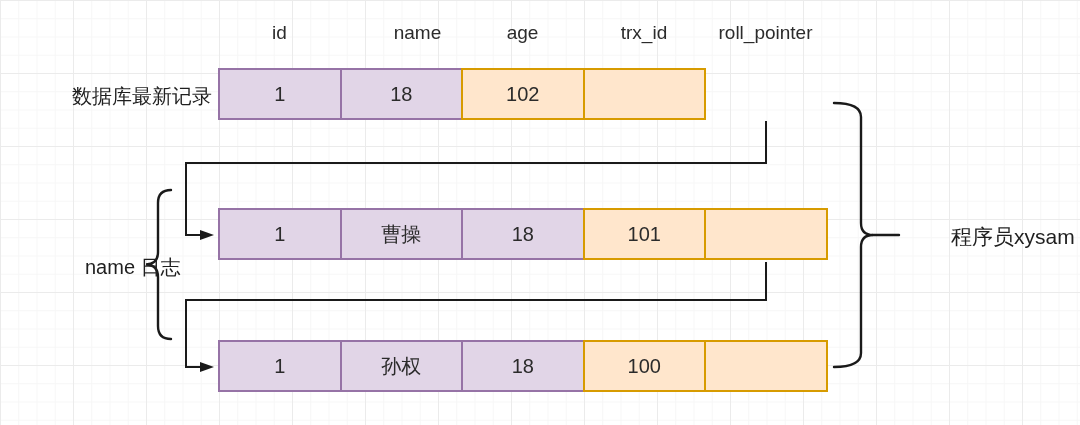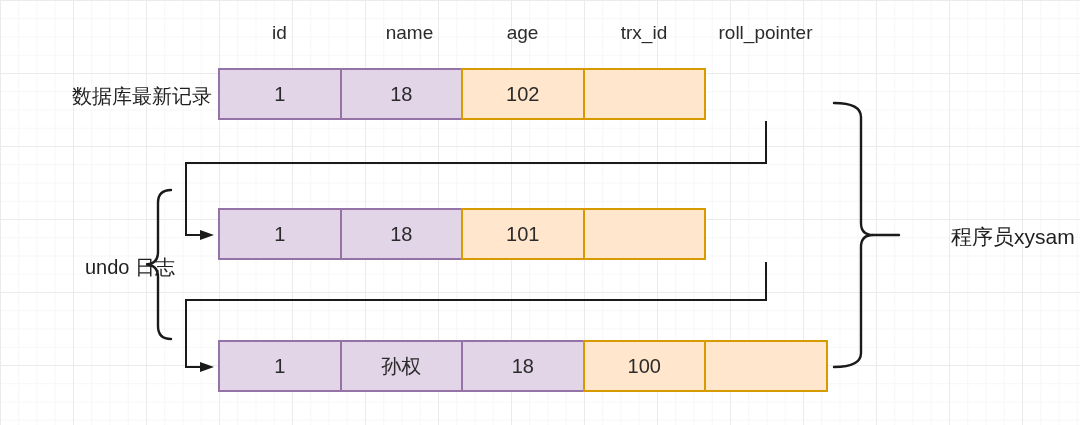--- a/index.html
+++ b/index.html
@@ -50,34 +50,35 @@
     position:absolute;left:0;top:0;
     pointer-events:none;
   }
 </style>
 </head>
 <body>
 
 <div class="canvas">
 
   <div class="hdr" style="left:218px">id</div>
-  <div class="hdr" style="left:348px">name</div>
+  <div class="hdr" style="left:356px">name</div>
   <div class="hdr" style="left:461px">age</div>
   <div class="hdr" style="left:704px">roll_pointer</div>
   <div class="hdr" style="left:582.5px">trx_id</div>
 
   <div class="row" style="top:68px">
     <div class="cell purple">1</div>
     <div class="cell purple">18</div>
     <div class="cell orange">102</div>
     <div class="cell orange"></div>
   </div>
 
   <div class="row" style="top:208px">
     <div class="cell purple">1</div>
+    <div class="cell purple">曹操</div>
     <div class="cell purple">18</div>
     <div class="cell orange">101</div>
     <div class="cell orange"></div>
   </div>
 
   <div class="row" style="top:340px">
     <div class="cell purple">1</div>
     <div class="cell purple">孙权</div>
     <div class="cell purple">18</div>
     <div class="cell orange">100</div>
@@ -95,17 +96,17 @@
 
     <path d="M766,262 L766,300 L186,300 L186,367 L201,367" fill="none" stroke="#1a1a1a" stroke-width="2" marker-end="url(#arrow)"></path>
 
     <path d="M171,190 Q158,190 158,203 L158,252 Q158,264 146,264.5 Q158,265 158,277 L158,326 Q158,339 171,339" fill="none" stroke="#1a1a1a" stroke-width="2.4" stroke-linecap="round"></path>
 
     <path d="M834,103 Q861,103 861,117 L861,223 Q861,235 873,235 Q861,235 861,247 L861,353 Q861,367 834,367" fill="none" stroke="#1a1a1a" stroke-width="2.4" stroke-linecap="round"></path>
     <path d="M873,235 L899,235" fill="none" stroke="#1a1a1a" stroke-width="2.4" stroke-linecap="round"></path>
   </svg>
 
   <div class="side-label" style="left:29px;top:83px">数据库最新记录</div>
-  <div class="side-label" style="left:42px;top:254px">undo 日志</div>
+  <div class="side-label" style="left:42px;top:254px">name 日志</div>
   <div class="side-label" style="left:908px;top:223px;font-size:21px">程序员xysam</div>
 
 
 </div>
 
 </body></html>

